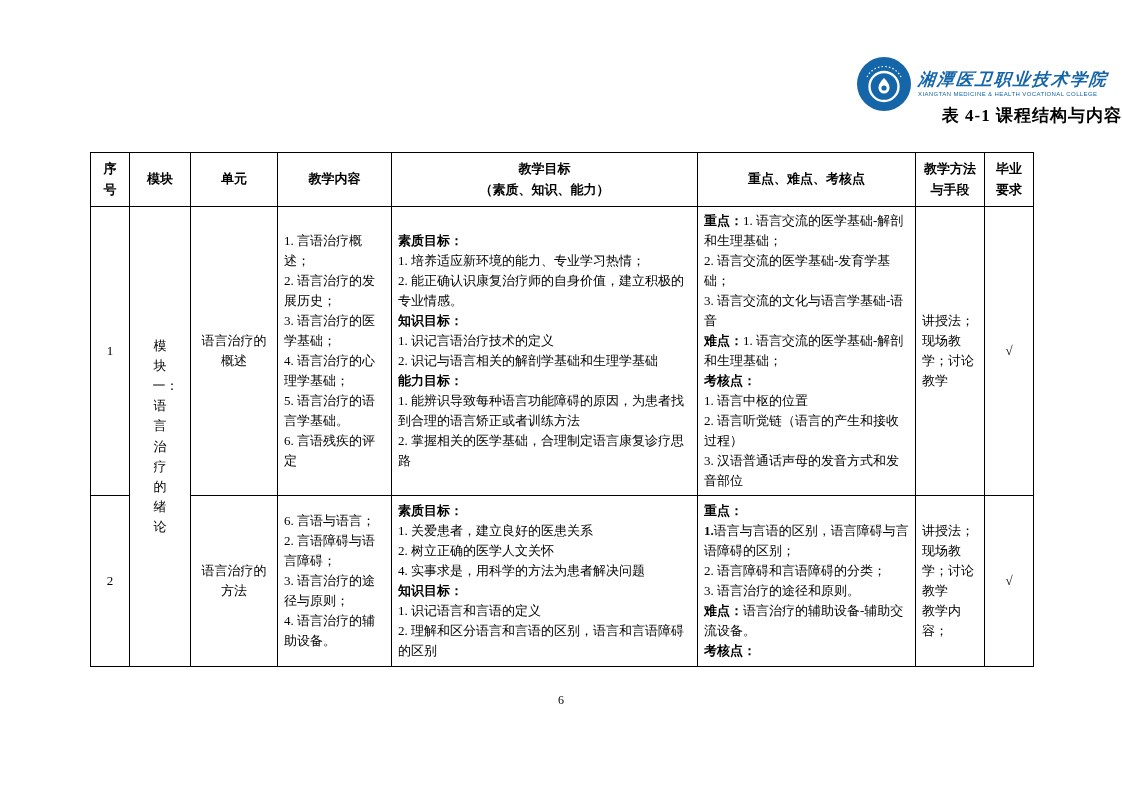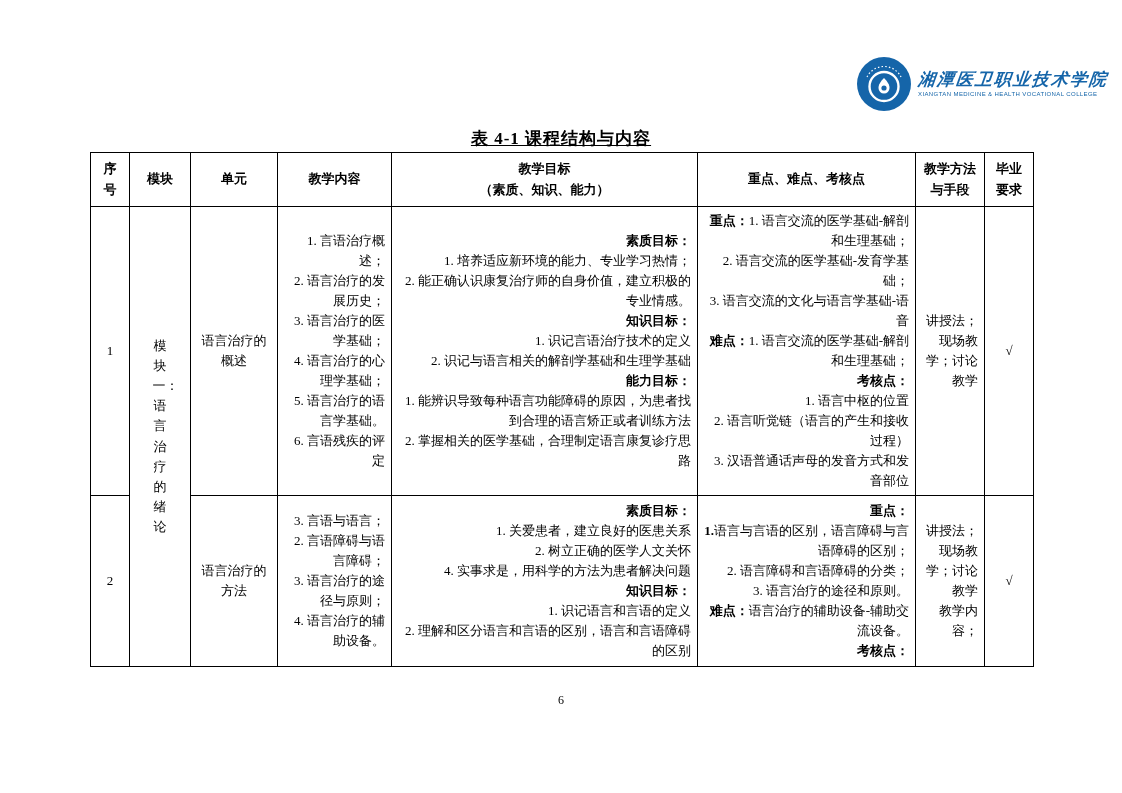--- a/index.html
+++ b/index.html
@@ -17,41 +17,41 @@
     font-size:17px; font-weight:bold; font-style:italic;
     color:#1565a9; letter-spacing:2px; line-height:1.1; transform:skewX(-6deg);
   }
   .logo-en {
     font-size:6px; color:#1565a9; letter-spacing:0.4px; margin-top:2px;
     font-family:"Liberation Sans","DejaVu Sans",sans-serif; white-space:nowrap;
   }
 
   
   .title {
-    position:absolute; top:127px; left:0; width:100%;
-    text-align:center; font-size:17px; font-weight:bold; letter-spacing:1px;text-decoration:underline;
+    position:absolute; top:104px; left:0; width:100%;
+    text-align:right; font-size:17px; font-weight:bold; letter-spacing:1px;
   }
 
   
   table.doc-table {
     position:absolute; left:90px; top:152px; width:943px;
     border-collapse:collapse; table-layout:fixed;
   }
   .doc-table th, .doc-table td {
     border:1px solid #000; font-size:13px; line-height:1.54;
     vertical-align:middle; padding:2px 6px; overflow:hidden;
   }
   .doc-table th {
     font-weight:bold; text-align:center; white-space:pre-line;
     padding:4px 2px; height:45px;
   }
   tr.row-1 { height:289px; }
   tr.row-2 { height:171px; }
   td.center { text-align:center; }
-  td.cell-paras .para { text-align:right; }
+  td.cell-paras .para { text-align:left; }
   td.methods-cell .para { }
   .vert-text {
     width:15px; margin:0 auto; word-break:break-all;
     text-align:center; line-height:1.55;
   }
   .b { font-weight:bold; }
 
   
   .pagenum {
     position:absolute; top:693px; left:0; width:100%;
@@ -143,21 +143,21 @@
           </td>
       <td class="cell-paras methods-cell">
             <div class="para"><span>讲授法；现场教学；讨论教学</span></div>
           </td>
       <td class="center">√</td>
     </tr>
     <tr class="row-2">
       <td class="center">2</td>
       <td class="center">语言治疗的方法</td>
       <td class="cell-paras">
-            <div class="para"><span>3. 言语与语言；</span></div>
+            <div class="para"><span>6. 言语与语言；</span></div>
             <div class="para"><span>2. 言语障碍与语言障碍；</span></div>
             <div class="para"><span>3. 语言治疗的途径与原则；</span></div>
             <div class="para"><span>4. 语言治疗的辅助设备。</span></div>
           </td>
       <td class="cell-paras">
             <div class="para"><span class="b">素质目标：</span></div>
             <div class="para"><span>1. 关爱患者，建立良好的医患关系</span></div>
             <div class="para"><span>2. 树立正确的医学人文关怀</span></div>
             <div class="para"><span>4. 实事求是，用科学的方法为患者解决问题</span></div>
             <div class="para"><span class="b">知识目标：</span></div>

